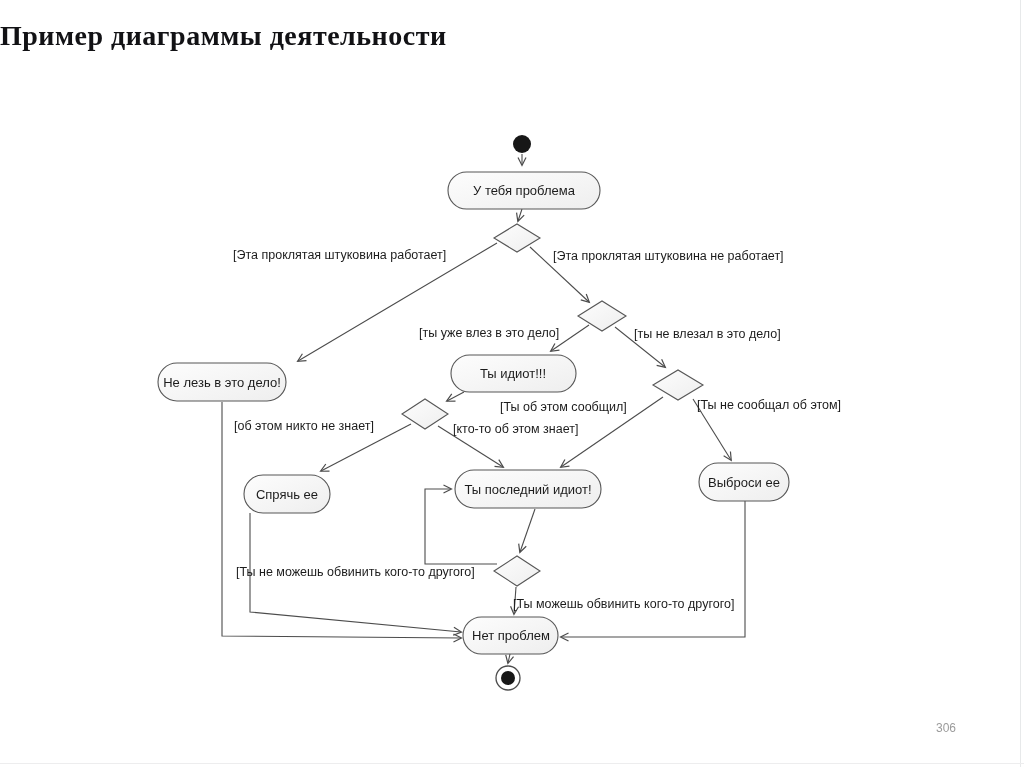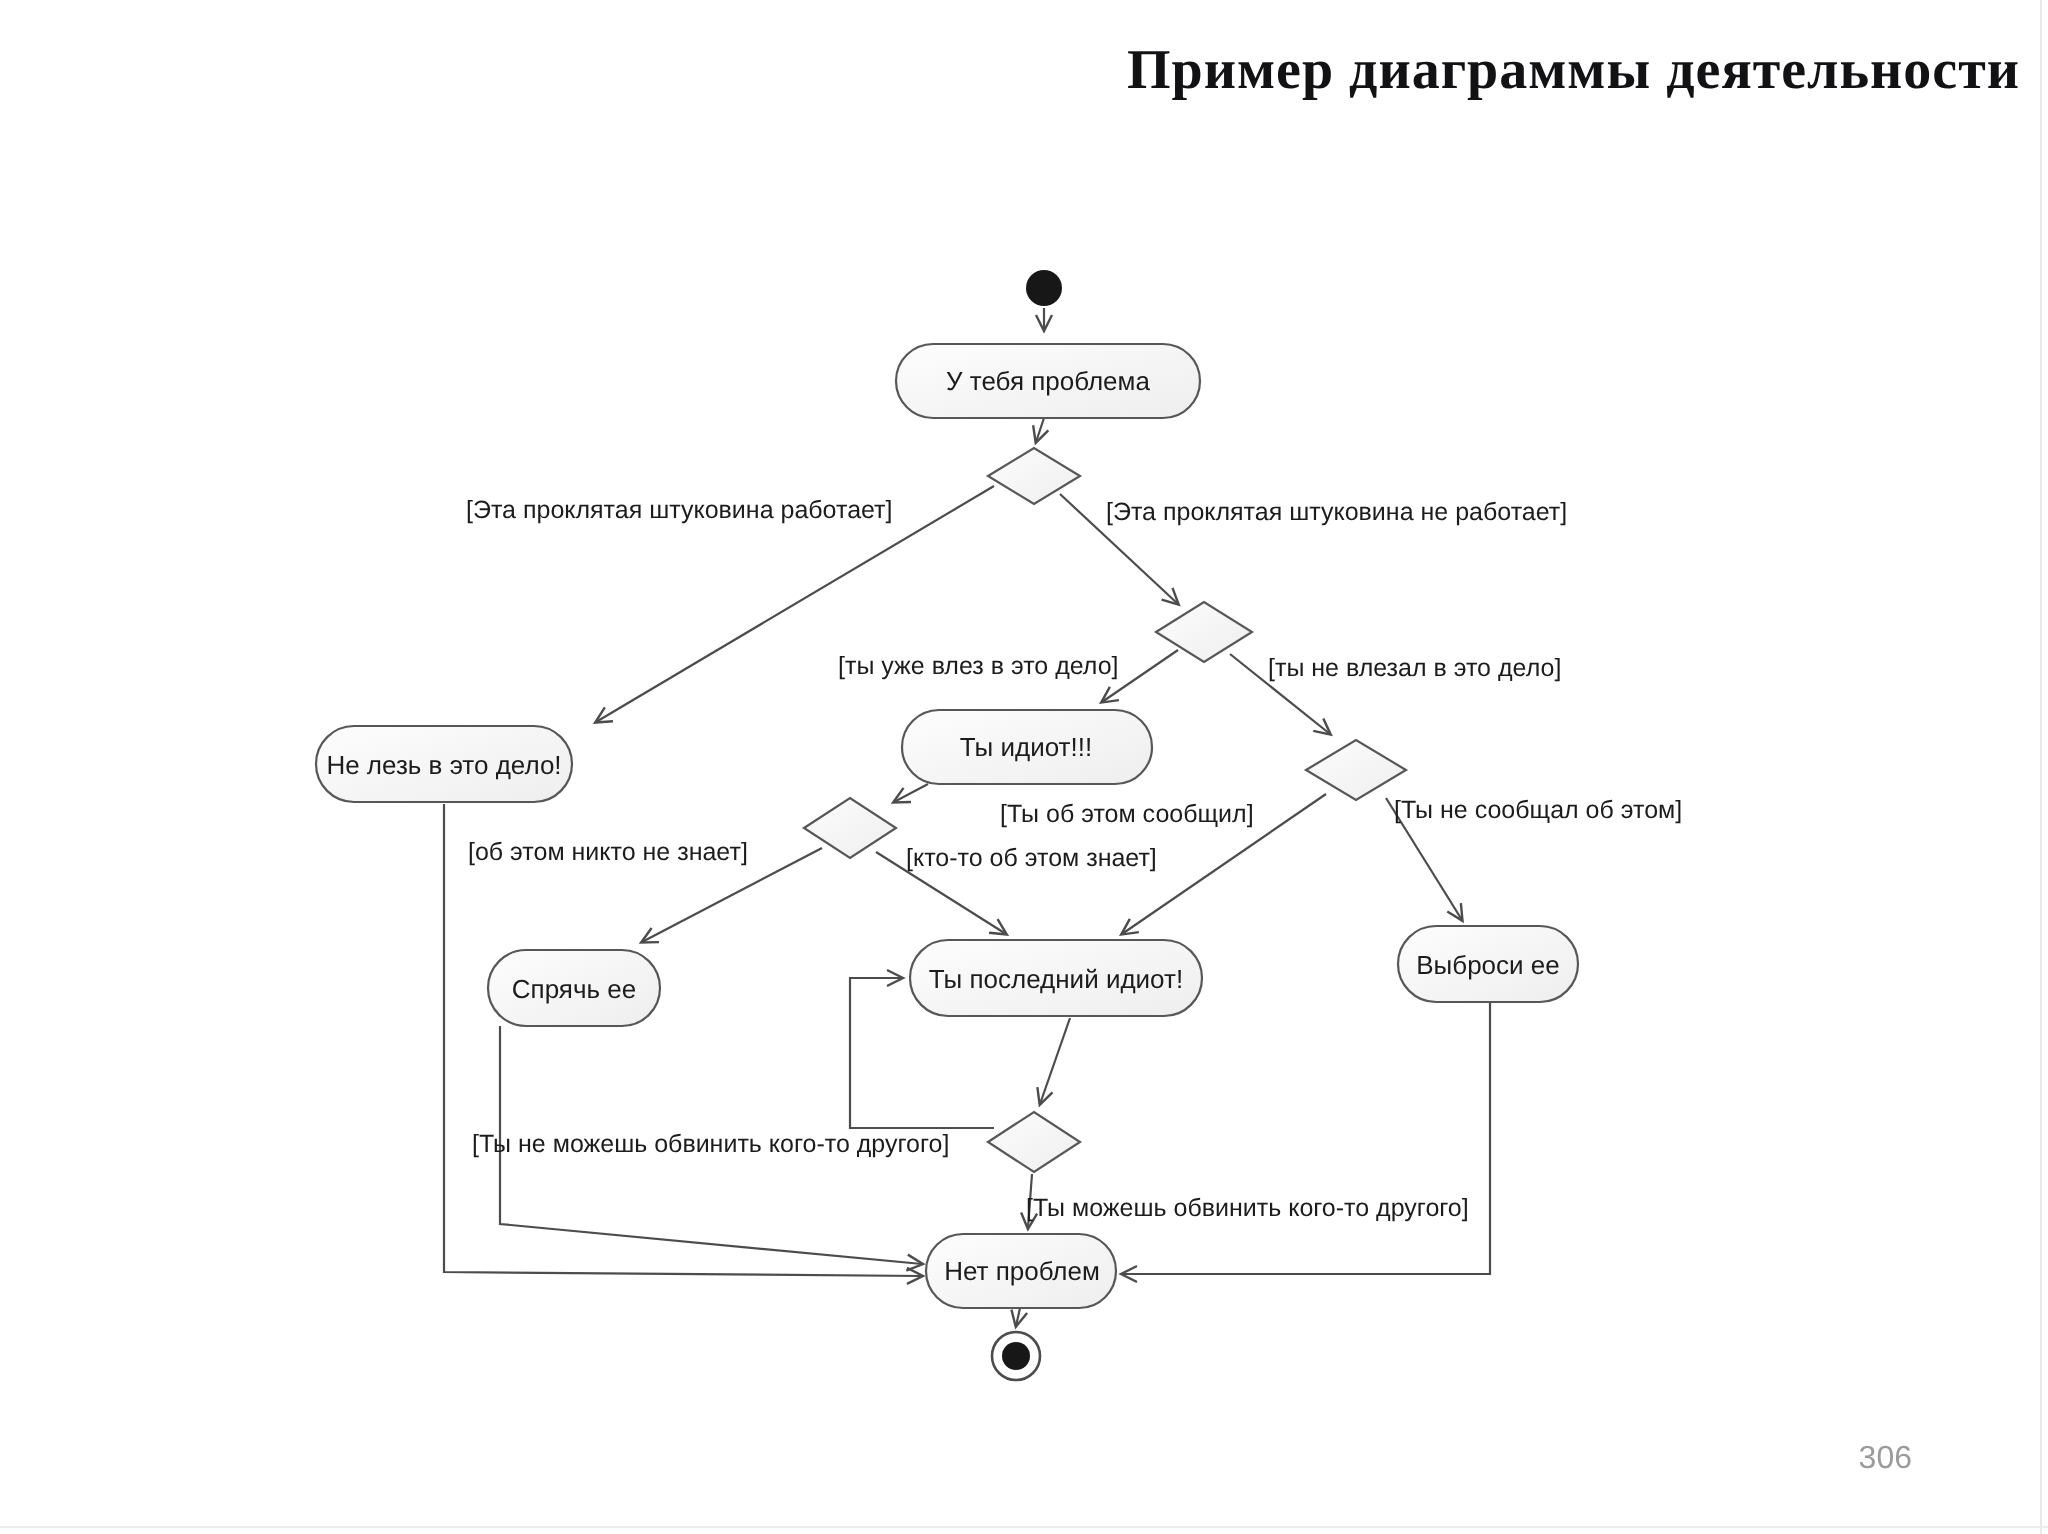--- a/index.html
+++ b/index.html
@@ -10,28 +10,28 @@
   .slide-frame-right{
     position:absolute;top:0;right:3px;width:1px;height:767px;
     background:#e7e9ea;
   }
   .slide-frame-bottom{
     position:absolute;left:0;bottom:3px;width:1024px;height:1px;
     background:#ededee;
   }
   .slide-title{
     position:absolute;top:20px;left:0;width:1010px;
-    text-align:right;
+    text-align:left;
     font-family:"Liberation Serif","DejaVu Serif",serif;
     font-weight:bold;font-size:28px;color:#121215;
     letter-spacing:0.5px;
   }
   .page-number{
     position:absolute;right:68px;top:721px;
-    font-size:16px;color:#9b9b9b;
+    font-size:12px;color:#9b9b9b;
   }
   svg{position:absolute;top:0;left:0;}
   .node{fill:url(#nodeFill);stroke:#575757;stroke-width:1.1;}
   .edge{fill:none;stroke:#4c4c4c;stroke-width:1.1;}
   .node-label{font-size:13px;fill:#1c1c1c;text-anchor:middle;}
   .guard-label{font-size:12.5px;fill:#1c1c1c;}
 </style>
 </head>
 <body>
 

